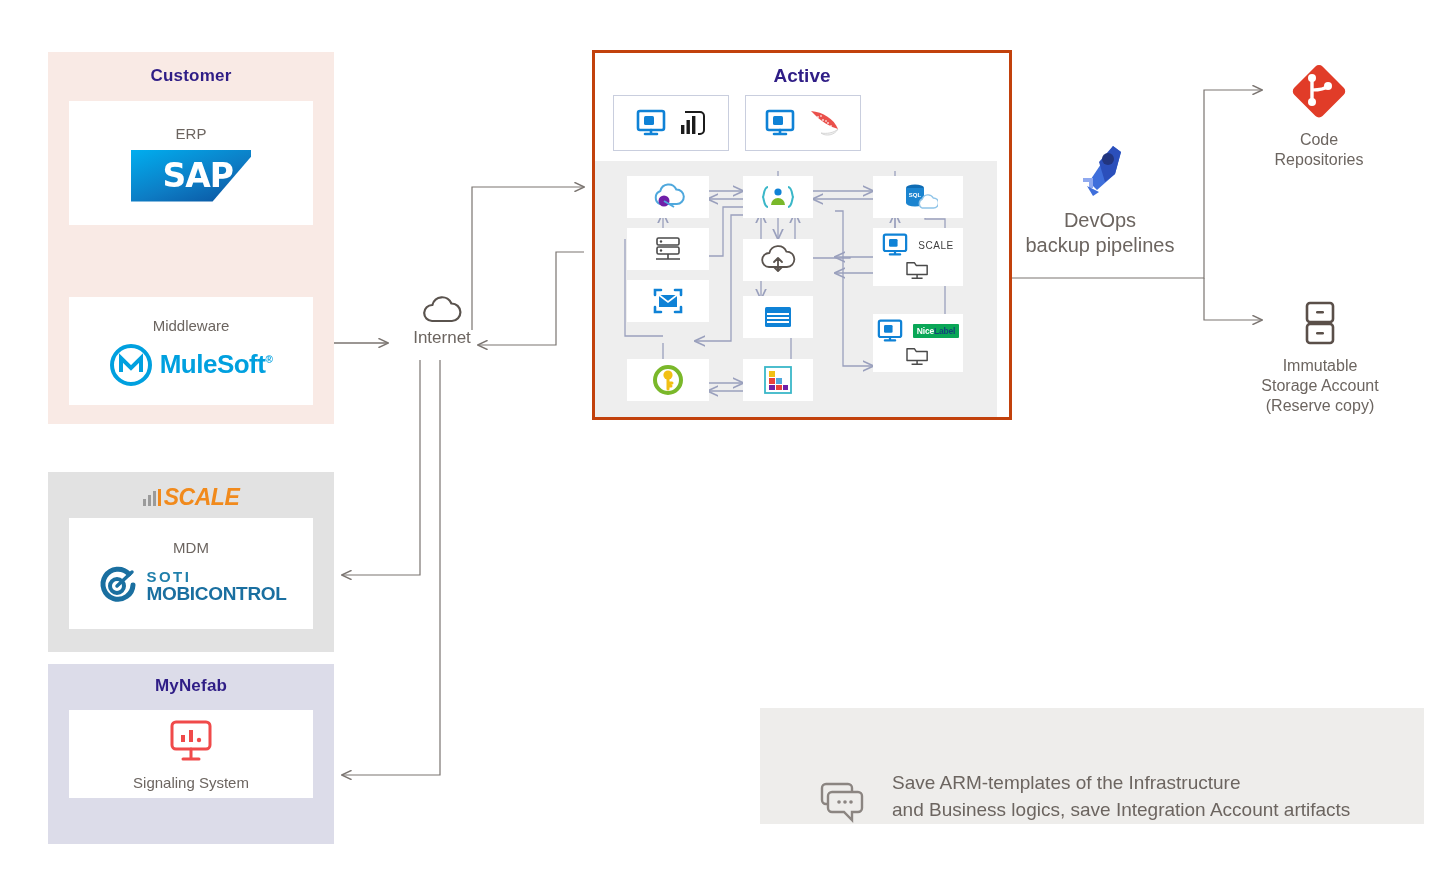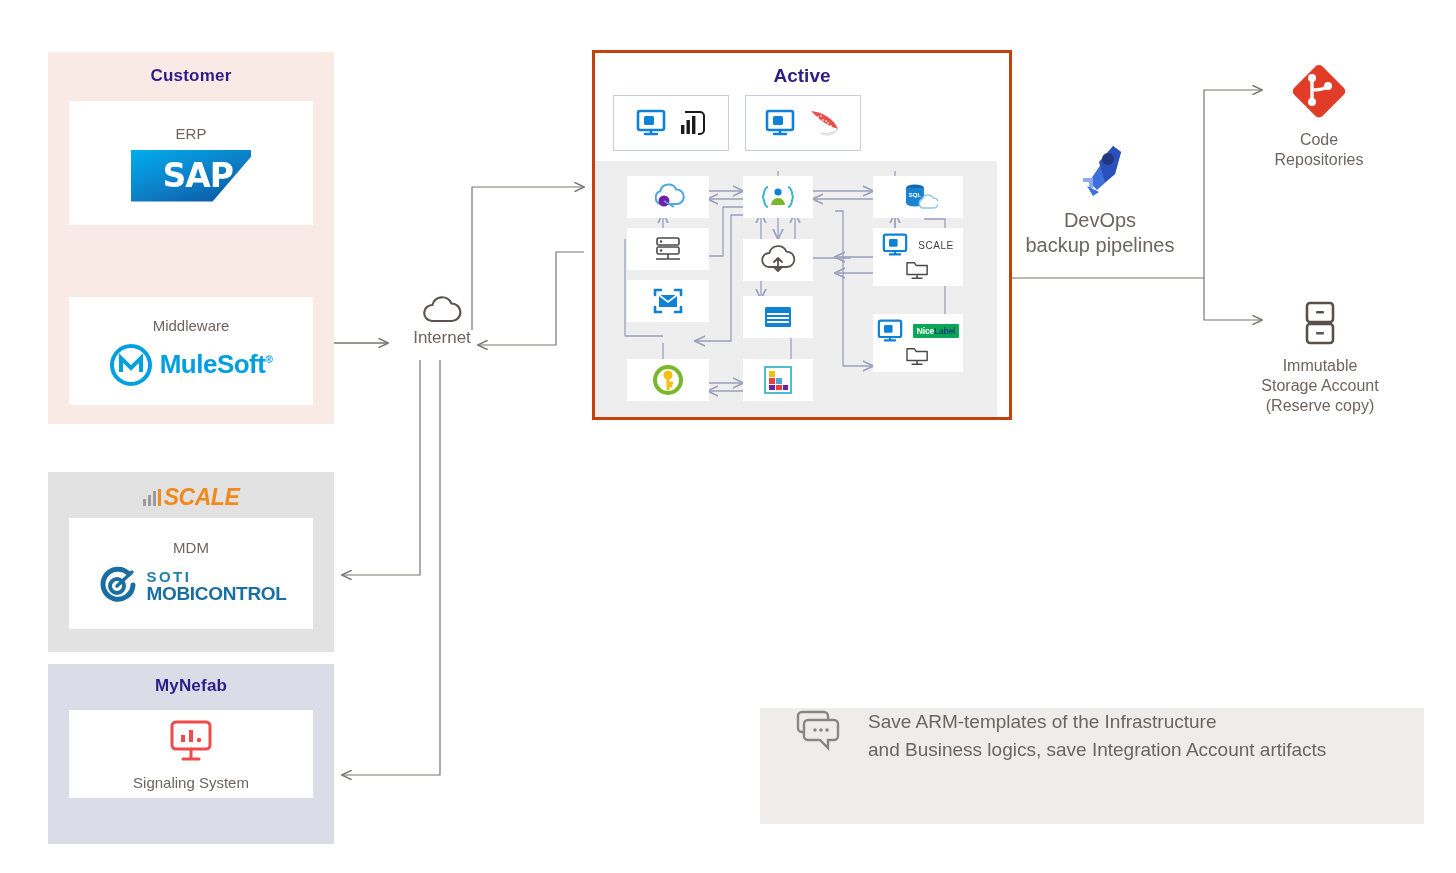--- a/index.html
+++ b/index.html
@@ -99,21 +99,21 @@
   #devops-label{font-size:20px;color:#6c6560;line-height:1.25;margin-top:6px;}
 
   #repo-group{position:absolute;left:1244px;top:60px;width:150px;text-align:center;}
   #repo-label{font-size:16px;color:#6c6560;line-height:1.25;margin-top:8px;}
 
   #storage-group{position:absolute;left:1236px;top:300px;width:168px;text-align:center;}
   #storage-label{font-size:16px;color:#6c6560;line-height:1.25;margin-top:6px;}
 
   
   #note-box{left:760px;top:708px;width:664px;height:116px;background:#eeedeb;
-    display:flex;align-items:flex-start;gap:28px;padding-left:34px;}
+    display:flex;align-items:flex-end;gap:28px;padding-left:58px;}
   #note-text{font-size:19px;color:#6c6560;line-height:1.45;}
 </style>
 </head>
 <body>
 
 <div class="canvas">
 
   <svg class="wires">
     <defs>
       <marker id="ah" markerWidth="9" markerHeight="9" refX="8" refY="4.5" orient="auto">

